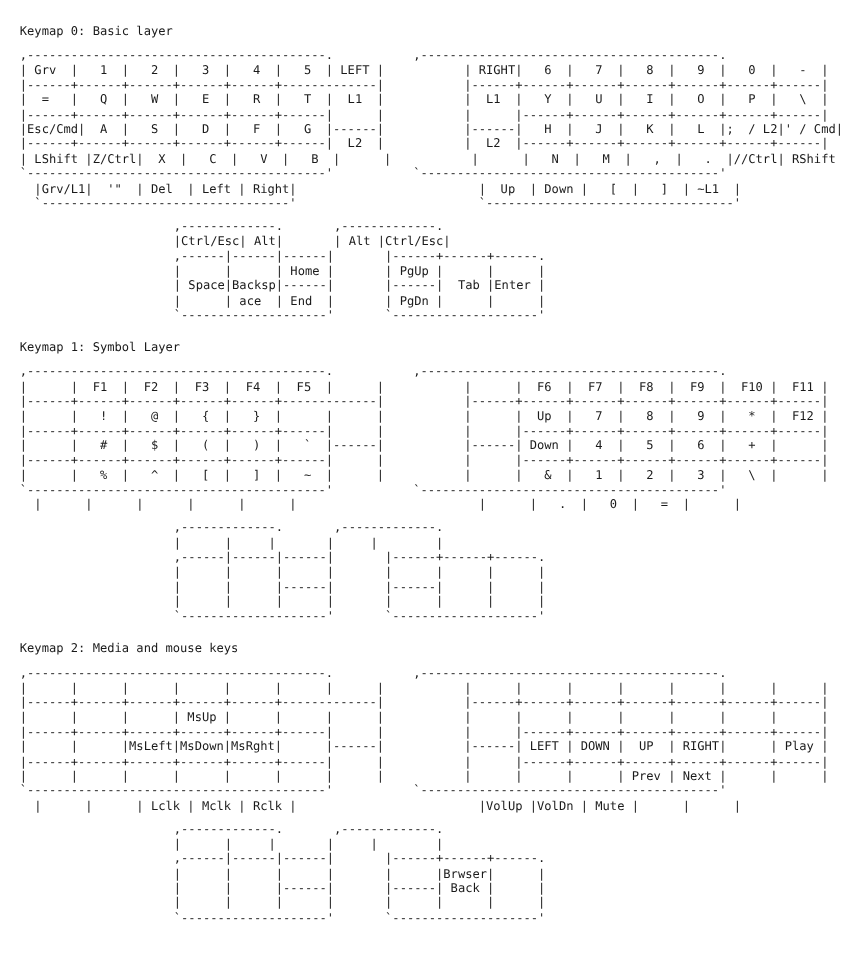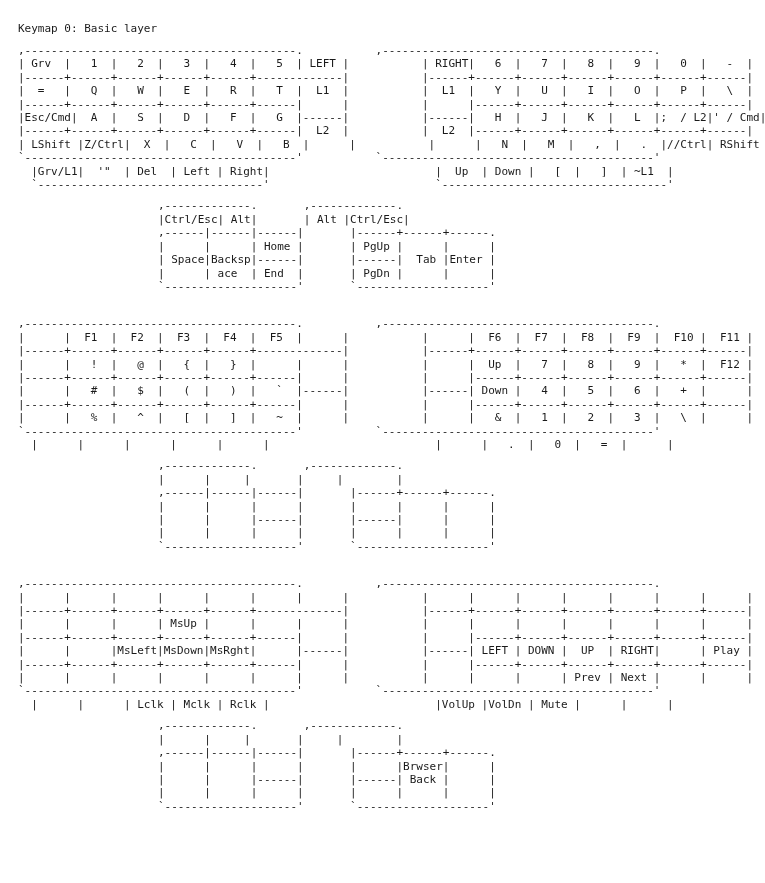--- a/index.html
+++ b/index.html
@@ -71,20 +71,21 @@
 ,------|------|------|       |------+------+------.
 |      |      | Home |       | PgUp |      |      |
 | Space|Backsp|------|       |------|  Tab |Enter |
 |      | ace  | End  |       | PgDn |      |      |
 `--------------------'       `--------------------'</pre>
   </div>
 
   <div class="block-gap-lg"></div>
 
   <div class="section left-pad">
+    <div class="section-title">Keymap 1: Symbol Layer</div>
     <div class="block-gap-sm"></div>
     <pre class="ascii">,-----------------------------------------.           ,-----------------------------------------.
 |      |  F1  |  F2  |  F3  |  F4  |  F5  |      |           |      |  F6  |  F7  |  F8  |  F9  |  F10 |  F11 |
 |------+------+------+------+------+-------------|           |------+------+------+------+------+------+------|
 |      |   !  |   @  |   {  |   }  |      |      |           |      |  Up  |   7  |   8  |   9  |   *  |  F12 |
 |------+------+------+------+------+------|      |           |      |------+------+------+------+------+------|
 |      |   #  |   $  |   (  |   )  |   `  |------|           |------| Down |   4  |   5  |   6  |   +  |      |
 |------+------+------+------+------+------|      |           |      |------+------+------+------+------+------|
 |      |   %  |   ^  |   [  |   ]  |   ~  |      |           |      |   &amp;  |   1  |   2  |   3  |   \  |      |
 `-----------------------------------------'           `-----------------------------------------'
@@ -95,20 +96,21 @@
 ,------|------|------|       |------+------+------.
 |      |      |      |       |      |      |      |
 |      |      |------|       |------|      |      |
 |      |      |      |       |      |      |      |
 `--------------------'       `--------------------'</pre>
   </div>
 
   <div class="block-gap-lg"></div>
 
   <div class="section left-pad">
+    <div class="section-title">Keymap 2: Media and mouse keys</div>
     <div class="block-gap-sm"></div>
     <pre class="ascii">,-----------------------------------------.           ,-----------------------------------------.
 |      |      |      |      |      |      |      |           |      |      |      |      |      |      |      |
 |------+------+------+------+------+-------------|           |------+------+------+------+------+------+------|
 |      |      |      | MsUp |      |      |      |           |      |      |      |      |      |      |      |
 |------+------+------+------+------+------|      |           |      |------+------+------+------+------+------|
 |      |      |MsLeft|MsDown|MsRght|      |------|           |------| LEFT | DOWN |  UP  | RIGHT|      | Play |
 |------+------+------+------+------+------|      |           |      |------+------+------+------+------+------|
 |      |      |      |      |      |      |      |           |      |      |      | Prev | Next |      |      |
 `-----------------------------------------'           `-----------------------------------------'

